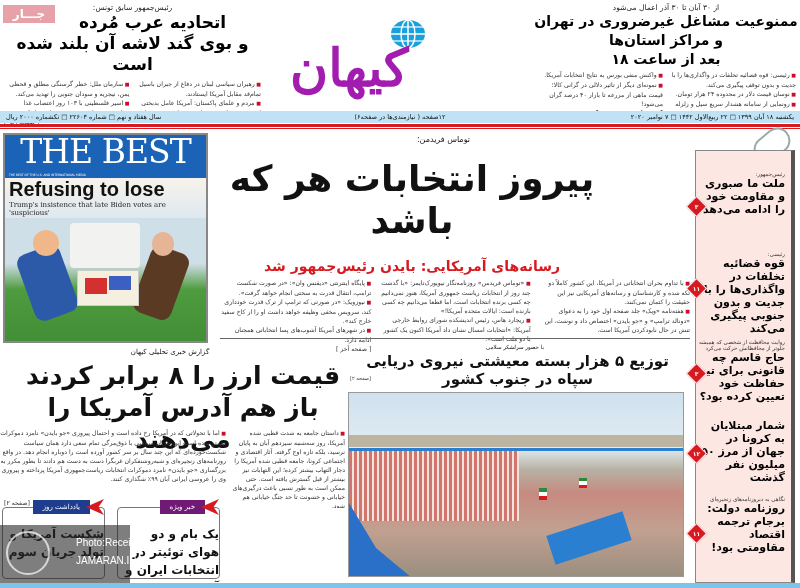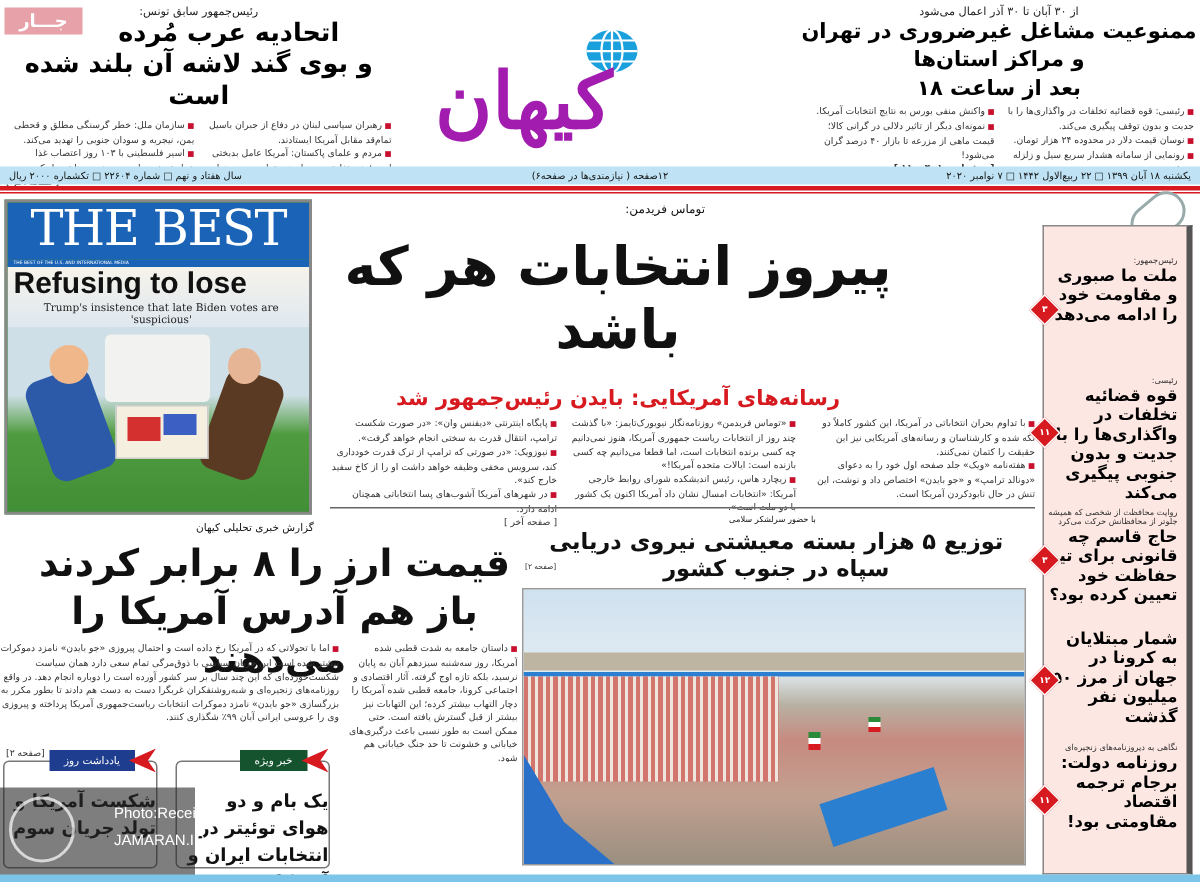--- a/index.html
+++ b/index.html
@@ -20,21 +20,21 @@
   .dateline { left: 0; top: 111px; width: 800px; height: 12px; background: #bfe3f4; font-size: 6.5px; line-height: 12px; color: #111; }
   .redrule { left: 0; top: 124px; width: 800px; height: 3px; background: #d71920; }
   .redrule2 { left: 0; top: 128px; width: 800px; height: 1px; background: #d71920; }
 
   
   .week { left: 3px; top: 133px; width: 205px; height: 210px; background: #3d8a3a; border: 2px solid #888; overflow: hidden; }
   .week-mast { height: 38px; background: #1a63b6; color: #fff; font-family: "DejaVu Serif", serif; font-size: 33px; line-height: 34px; text-align: center; direction: ltr; letter-spacing: -1px; }
   .week-sub { font-size: 3px; color: #fff; text-align: left; padding-left: 4px; direction: ltr; margin-top: -4px; }
   .week-head { background: linear-gradient(#f6f3ea, #dfe8f0); height: 40px; direction: ltr; padding-left: 4px; }
   .week-title { font-family: "Liberation Sans", sans-serif; font-weight: bold; font-size: 20px; color: #111; }
-  .week-tag { font-family: "DejaVu Serif", serif; font-size: 7px; color: #222; text-align: center; }
+  .week-tag { font-family: "DejaVu Serif", serif; font-size: 7px; color: #222; }
   .week-art { position: relative; height: 130px; background: linear-gradient(#cfdfe7 0%, #cfdfe7 35%, #4f9b3f 55%, #3f8d35 100%); }
 
   
   .kicker-main { left: 220px; top: 135px; width: 250px; font-size: 8px; }
   .main-head { left: 222px; top: 146px; width: 380px; font-size: 36px; line-height: 42px; font-weight: bold; text-align: center; margin-top: 12px; }
   .red-sub { left: 222px; top: 258px; width: 380px; font-size: 14px; color: #d71920; text-align: center; font-weight: bold; }
   .main-cols { left: 220px; top: 278px; width: 470px; height: 58px; display: flex; gap: 8px; }
   .main-cols > div { flex: 1; }
 
   
@@ -219,21 +219,21 @@
     <div>قیمت ارز را ۸ برابر کردند</div>
     <div>باز هم آدرس آمریکا را می‌دهند</div>
   </div>
   <div class="abs ll-cols">
     <div class="small bullet" style="flex:1;overflow:hidden;height:80px">داستان جامعه به شدت قطبی شده آمریکا، روز سه‌شنبه سیزدهم آبان به پایان نرسید، بلکه تازه اوج گرفته. آثار اقتصادی و اجتماعی کرونا، جامعه قطبی شده آمریکا را دچار التهاب بیشتر کرده؛ این التهابات نیز بیشتر از قبل گسترش یافته است. حتی ممکن است به طور نسبی باعث درگیری‌های خیابانی و خشونت تا حد جنگ خیابانی هم شود.</div>
     <div class="small bullet" style="flex:2;overflow:hidden;height:70px">اما با تحولاتی که در آمریکا رخ داده است و احتمال پیروزی «جو بایدن» نامزد دموکرات بیشتر شده است این جریان سیاسی با ذوق‌مرگی تمام سعی دارد همان سیاست شکست‌خورده‌ای که این چند سال بر سر کشور آورده است را دوباره انجام دهد. در واقع روزنامه‌های زنجیره‌ای و شبه‌روشنفکران غربگرا دست به دست هم دادند تا بطور مکرر به بزرگسازی «جو بایدن» نامزد دموکرات انتخابات ریاست‌جمهوری آمریکا پرداخته و پیروزی وی را عروسی ایرانی آبان ۹۹٪ شگذاری کنند.</div>
   </div>
   <div class="abs small" style="left:4px;top:498px">[صفحه ۲]</div>
 
   <div class="box" style="left:117px;width:103px">
-    <div class="box-tag" style="background:#14532d">خبر ویژه</div>
+    <div class="box-tag" style="background:#701a75">خبر ویژه</div>
     <div class="box-tag-arrow" style="right:0"></div>
     <div class="box-h">یک بام و دو هوای توئیتر در انتخابات ایران و آمریکا</div>
   </div>
   <div class="box" style="left:2px;width:103px">
     <div class="box-tag" style="background:#1f3d8f">یادداشت روز</div>
     <div class="box-tag-arrow" style="right:0"></div>
     <div class="box-h">شکست آمریکا و تولد جریان سوم</div>
   </div>
 
   <div class="abs kicker-c">با حضور سرلشکر سلامی</div>

